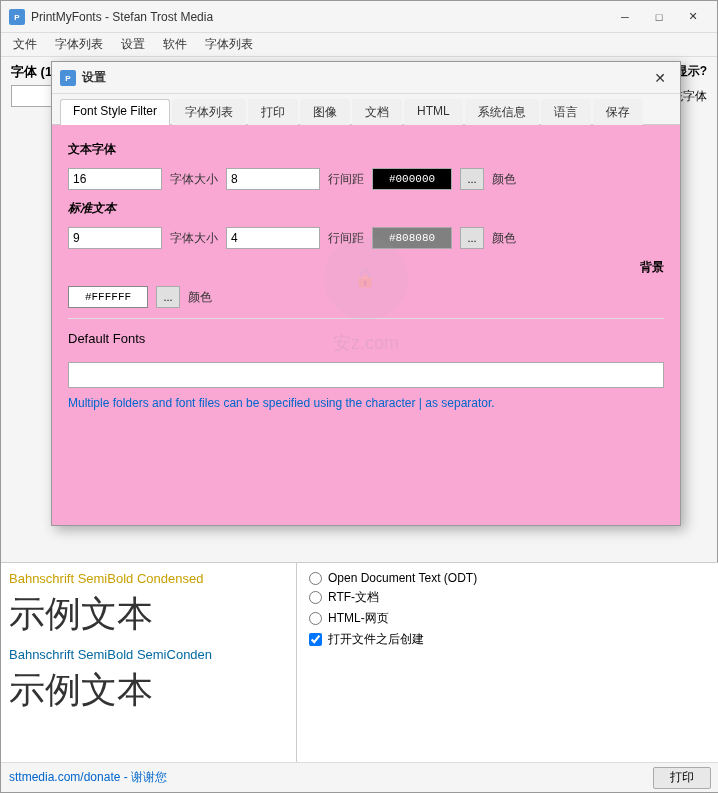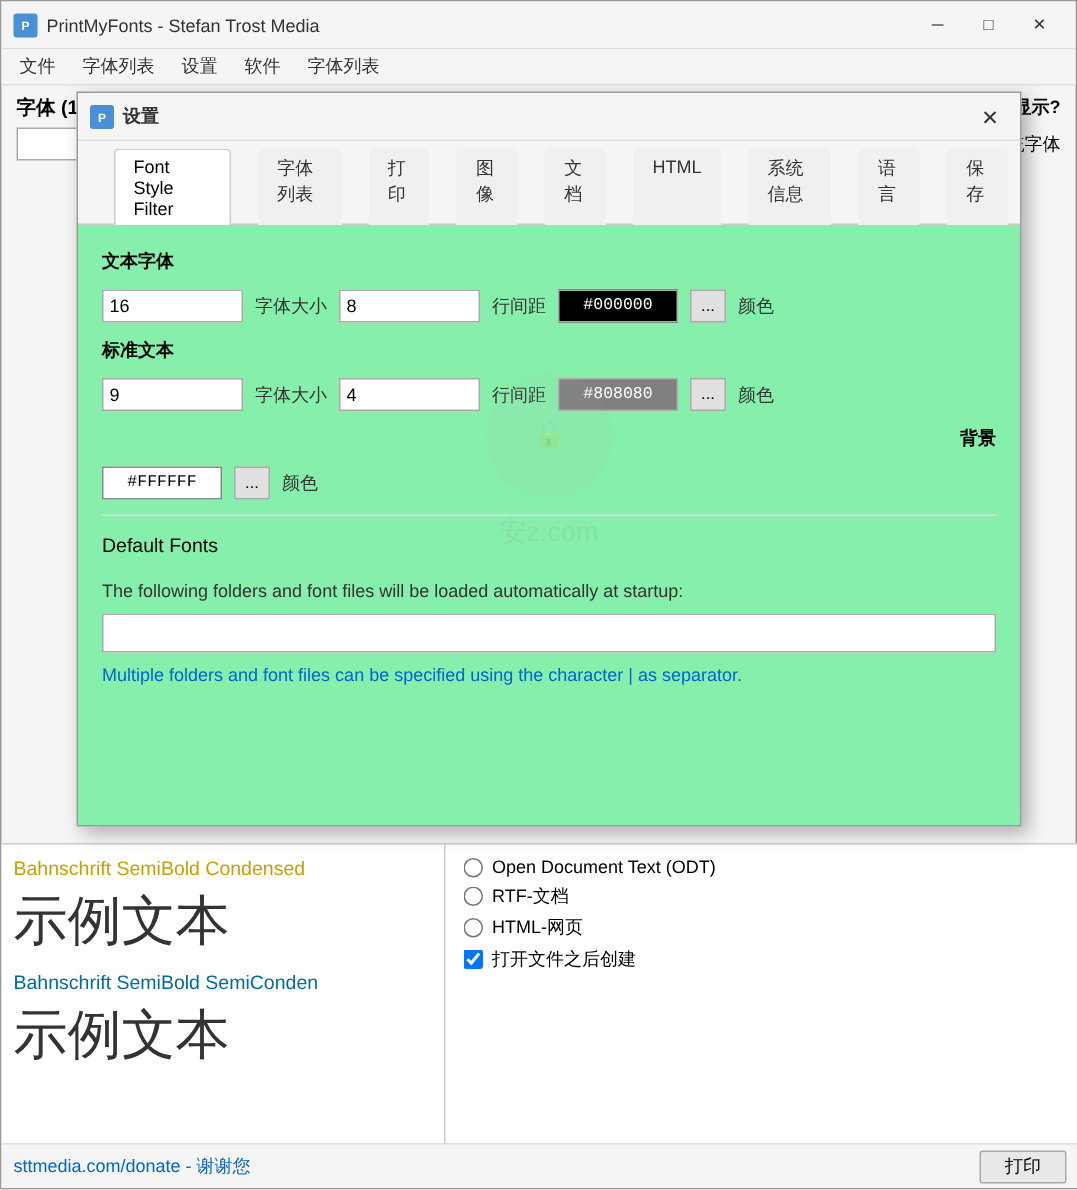--- a/index.html
+++ b/index.html
@@ -162,34 +162,33 @@
       padding: 4px 12px;
       font-size: 12px;
       cursor: pointer;
       border: 1px solid transparent;
       border-bottom: none;
       border-radius: 3px 3px 0 0;
       background: #f0f0f0;
       color: #333;
       position: relative;
       bottom: -1px;
-      margin-left: 16px;
     }
 
     .tab.active {
       background: white;
       border-color: #ccc;
       border-bottom-color: white;
       color: #000;
       font-weight: normal;
     }
 
     
     .dialog-content {
-      background: #86efac;
+      background: #f9a8d4;
       padding: 16px;
       min-height: 400px;
     }
 
     .section-title {
       font-size: 12px;
       font-weight: bold;
       color: #000;
       margin-bottom: 10px;
     }
@@ -498,21 +497,21 @@
         <input type="text" class="form-input" value="8" style="">
         <span class="form-label">行间距</span>
         <div class="color-input-box">
           <span style="color:white;font-size:11px;">#000000</span>
         </div>
         <button class="ellipsis-btn">...</button>
         <span class="form-label">颜色</span>
       </div>
 
       
-      <div class="section-title" style="margin-top:6px;">标准文本</div>
+      <div class="section-title" style="margin-top:6px;font-style:italic;">标准文本</div>
 
       <div class="form-row">
         <input type="text" class="form-input" value="9" style="">
         <span class="form-label">字体大小</span>
         <input type="text" class="form-input" value="4" style="">
         <span class="form-label">行间距</span>
         <div class="color-input-box gray">
           <span style="color:white;font-size:11px;">#808080</span>
         </div>
         <button class="ellipsis-btn">...</button>
@@ -527,21 +526,20 @@
           <span style="color:#000;font-size:11px;">#FFFFFF</span>
         </div>
         <button class="ellipsis-btn">...</button>
         <span class="form-label">颜色</span>
       </div>
 
       <hr class="section-divider">
 
       
       <div class="default-fonts-title">Default Fonts</div>
-      <div class="default-fonts-desc">The following folders and font files will be loaded automatically at startup:</div>
       <input type="text" class="default-fonts-input" style="">
       <div class="default-fonts-note">Multiple folders and font files can be specified using the character | as separator.</div>
 
     </div>
 
     <div class="watermark">
       <div>
         <svg width="90" height="90" viewBox="0 0 90 90">
           <circle cx="45" cy="45" r="42" fill="#aaa" opacity="0.5"></circle>
           <text x="45" y="50" text-anchor="middle" fill="#666" font-size="18" font-weight="bold">🔒</text>

